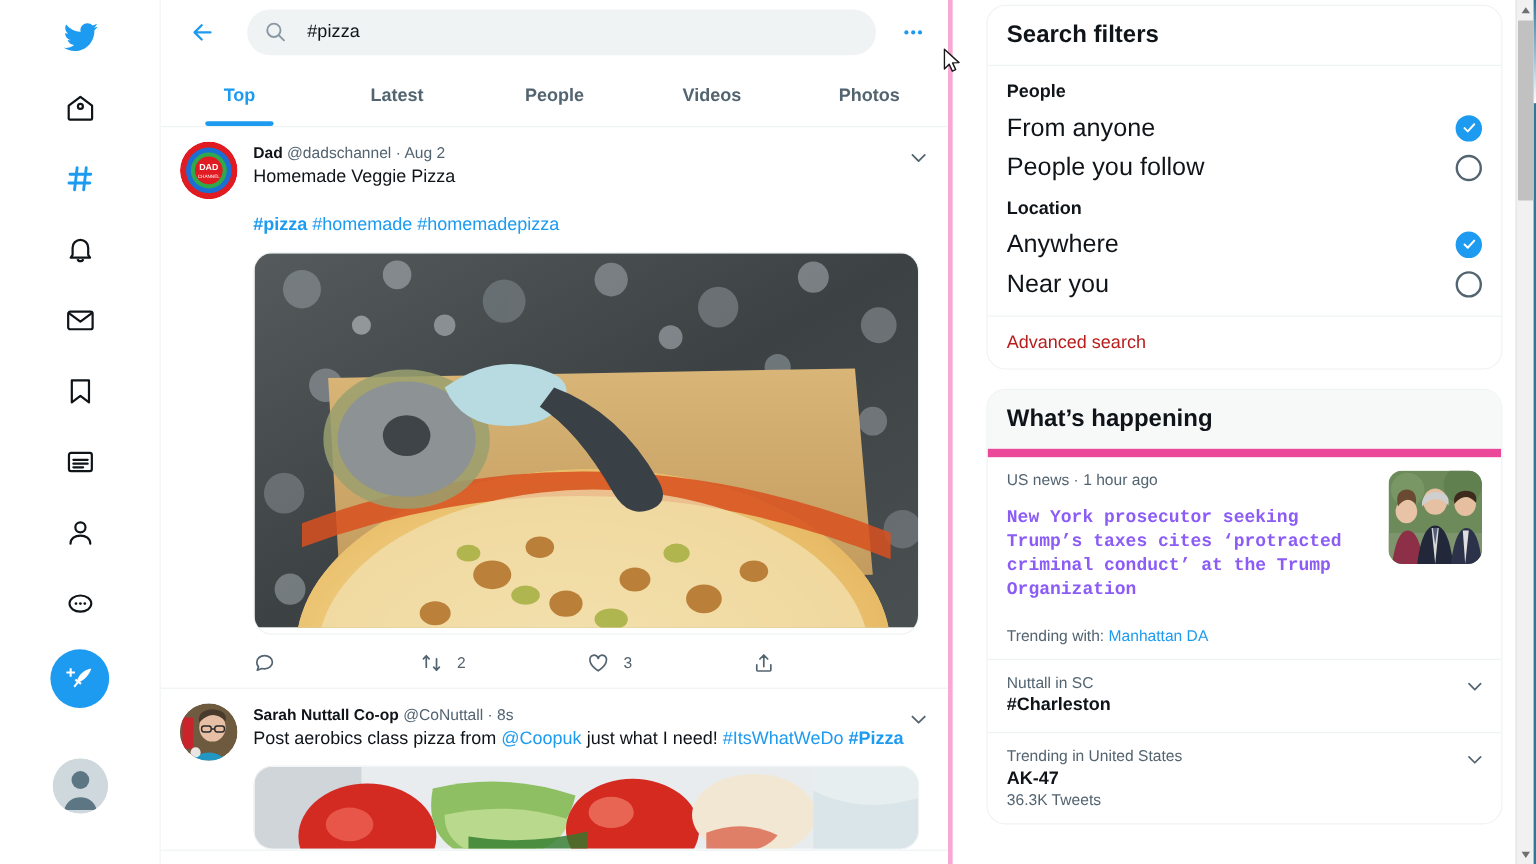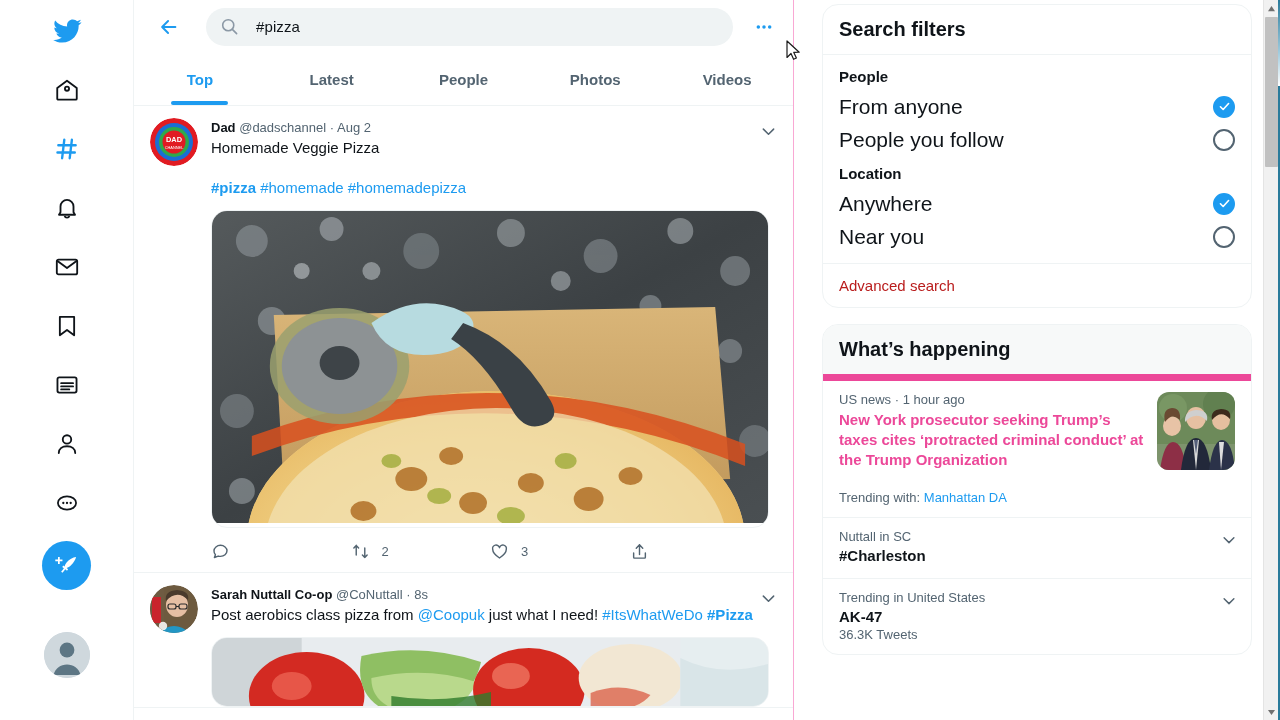--- a/index.html
+++ b/index.html
@@ -53,21 +53,21 @@
     background: #ccd6dd;
     display: flex; align-items: flex-end; justify-content: center;
     cursor: pointer;
   }
 
   
   .center {
     width: 660px;
     flex: 0 0 660px;
     height: 720px;
-    border-right: 1px solid #f9a8d4;
+    border-right: 4px solid #f9a8d4;
     display: flex;
     flex-direction: column;
     overflow: hidden;
     background: #fff;
   }
   .topbar {
     height: 53px;
     flex: 0 0 53px;
     display: flex;
     align-items: center;
@@ -264,22 +264,23 @@
     padding: 11px 16px 12px 16px;
     border-top: 7px solid #ec4899;
     cursor: pointer;
   }
   .news-txt { flex: 1 1 auto; padding-right: 12px; }
   .news-meta { font-size: 13px; color: #536471; line-height: 16px; }
   .news-head {
     font-size: 15px;
     font-weight: bold;
     line-height: 20px;
-    color: #ec4899;
-    margin-top: 2px;
+    color: #8b5cf6;
+    margin-top: 14px;
+    font-family: Liberation Mono, monospace;
   }
   .news-trending { font-size: 13px; color: #536471; margin-top: 20px; }
   .news-trending a { color: #1d9bf0; text-decoration: none; }
   .news-thumb {
     width: 78px; height: 78px;
     border-radius: 12px;
     flex: 0 0 78px;
     overflow: hidden;
     position: relative;
   }
@@ -438,24 +439,24 @@
       <div class="tab active">
           <span>Top</span>
         </div>
       <div class="tab">
           <span>Latest</span>
         </div>
       <div class="tab">
           <span>People</span>
         </div>
       <div class="tab">
+          <span>Videos</span>
+        </div>
+      <div class="tab">
           <span>Photos</span>
-        </div>
-      <div class="tab">
-          <span>Videos</span>
         </div>
     </div>
 
     <div class="feed">
 
       <article class="tweet">
         <div class="avatar">
           <svg width="48" height="48" viewBox="0 0 48 48">
             <circle cx="24" cy="24" r="24" fill="#e11b22"></circle>
             <circle cx="24" cy="24" r="19" fill="#1a6fd4"></circle>

